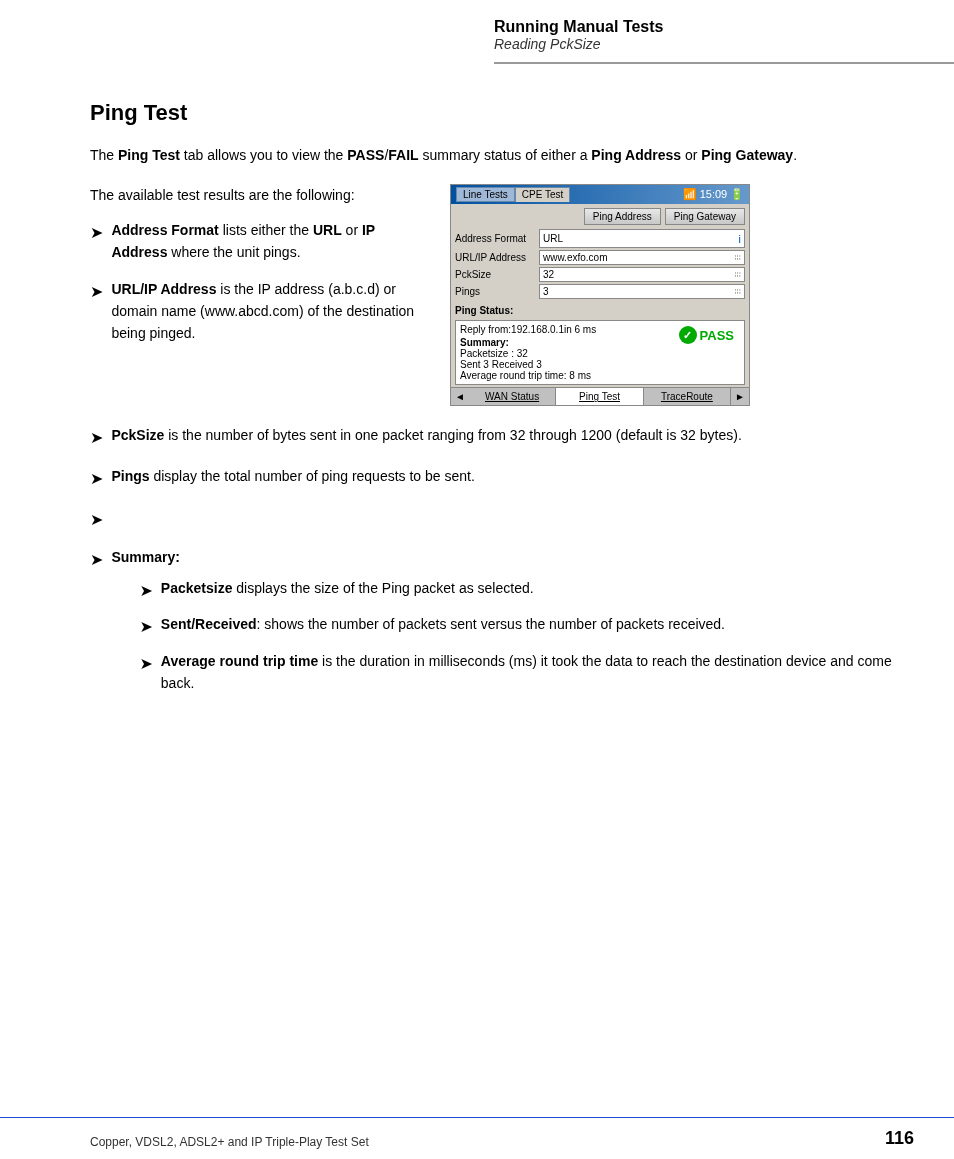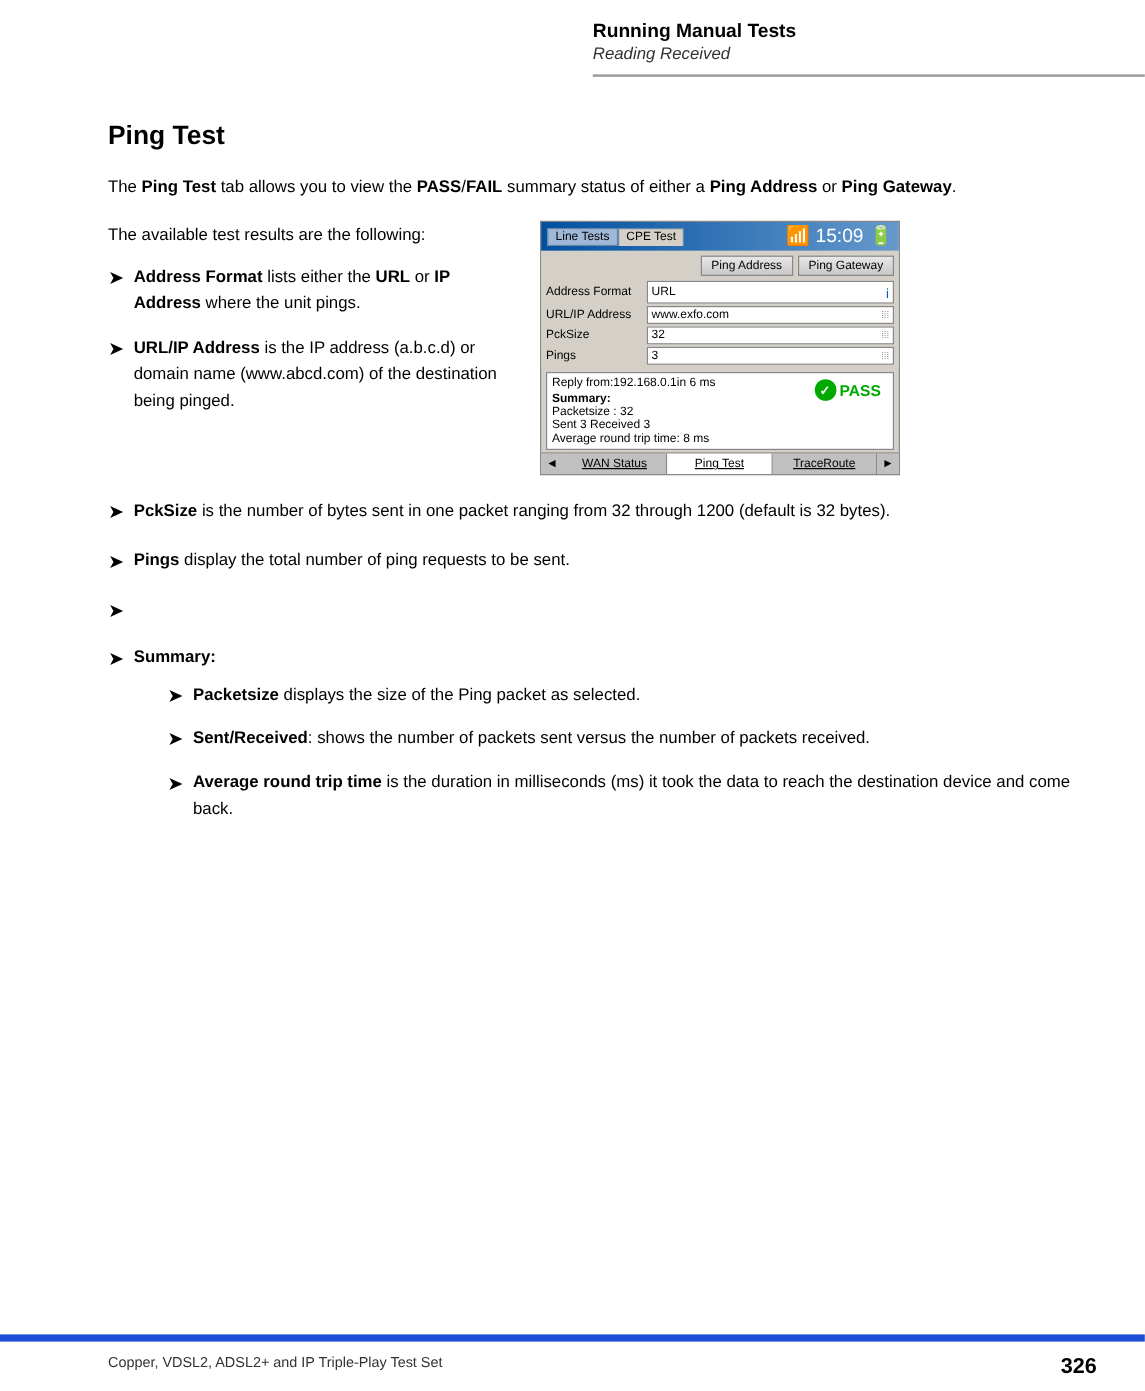--- a/index.html
+++ b/index.html
@@ -138,21 +138,21 @@
       border: 1px solid #6688aa;
       padding: 1px 6px;
       font-size: 10px;
       color: #000;
     }
     .screenshot .title-bar .tab.active {
       background: #d4d0c8;
       border-bottom: none;
     }
     .screenshot .title-bar .right-icons {
-      font-size: 16px;
+      font-size: 11px;
       color: #fff;
     }
 
     .screenshot .toolbar {
       background: #d4d0c8;
       display: flex;
       justify-content: flex-end;
       gap: 4px;
       padding: 4px 4px 2px;
     }
@@ -264,42 +264,42 @@
     }
 
     
     .page-footer {
       position: absolute;
       bottom: 0;
       left: 0;
       right: 0;
       display: flex;
       justify-content: space-between;
-      align-items: flex-start;
+      align-items: flex-end;
       padding: 10px 40px 10px 90px;
-      border-top: 6px solid #1d4ed8;
+      border-top: 1px solid #1d4ed8;
     }
     .footer-left {
       font-size: 12px;
       color: #333;
     }
     .footer-right {
       font-size: 18px;
       font-weight: bold;
       color: #000;
     }
 
     b { font-weight: bold; }
   </style>
 </head>
 <body>
 
 <div class="page-header">
   <span class="header-title">Running Manual Tests</span>
-  <span class="header-subtitle">Reading Received</span>
+  <span class="header-subtitle">Reading PckSize</span>
 </div>
 
 <div class="main-content">
 
   <h1 class="page-title">Ping Test</h1>
 
   <p class="intro-para">
     The <b>Ping Test</b> tab allows you to view the <b>PASS</b>/<b>FAIL</b> summary status of either a <b>Ping Address</b> or <b>Ping Gateway</b>.
   </p>
 
@@ -352,20 +352,21 @@
           <div class="form-row">
             <span class="form-label">PckSize</span>
             <span class="form-value">32 <span class="dots">⁞⁞⁞</span></span>
           </div>
           <div class="form-row">
             <span class="form-label">Pings</span>
             <span class="form-value">3 <span class="dots">⁞⁞⁞</span></span>
           </div>
         </div>
 
+        <div class="ping-status-label">Ping Status:</div>
 
         <div class="ping-status-area">
           <div class="summary-row">
             <div class="summary-text">
               <div>Reply from:192.168.0.1in  6 ms</div>
               <div style="font-weight:bold; margin-top:2px;">Summary:</div>
               <div>Packetsize : 32</div>
               <div>Sent  3 Received  3</div>
               <div>Average round trip time: 8 ms</div>
             </div>
@@ -418,14 +419,14 @@
           </li>
         </ul>
       </span>
     </li>
   </ul>
 
 </div>
 
 <div class="page-footer">
   <span class="footer-left">Copper, VDSL2, ADSL2+ and IP Triple-Play Test Set</span>
-  <span class="footer-right">326</span>
+  <span class="footer-right">116</span>
 </div>
 
 </body></html>

